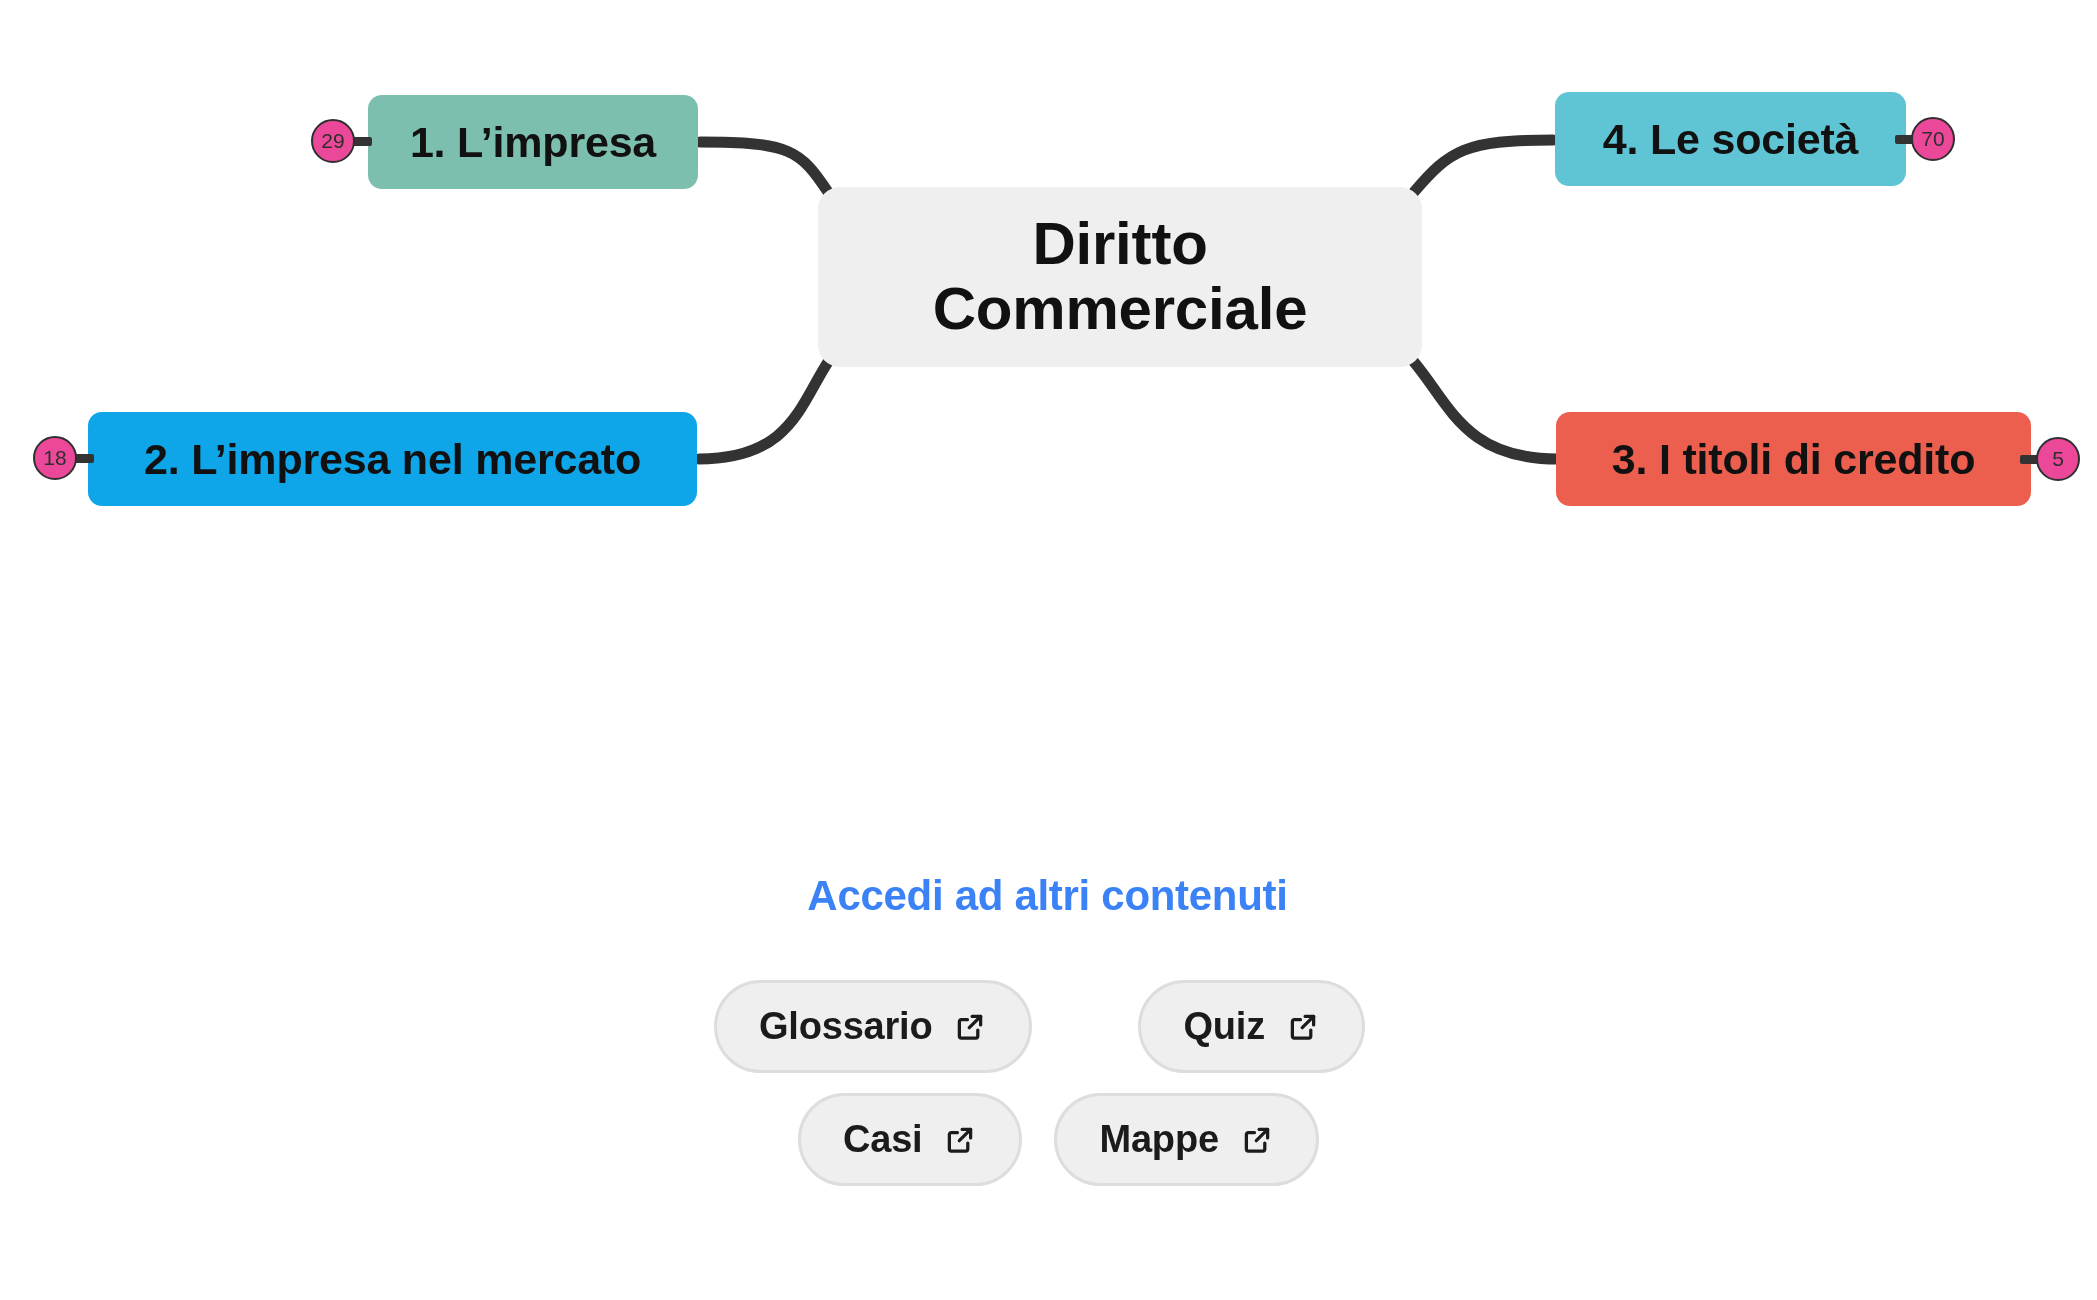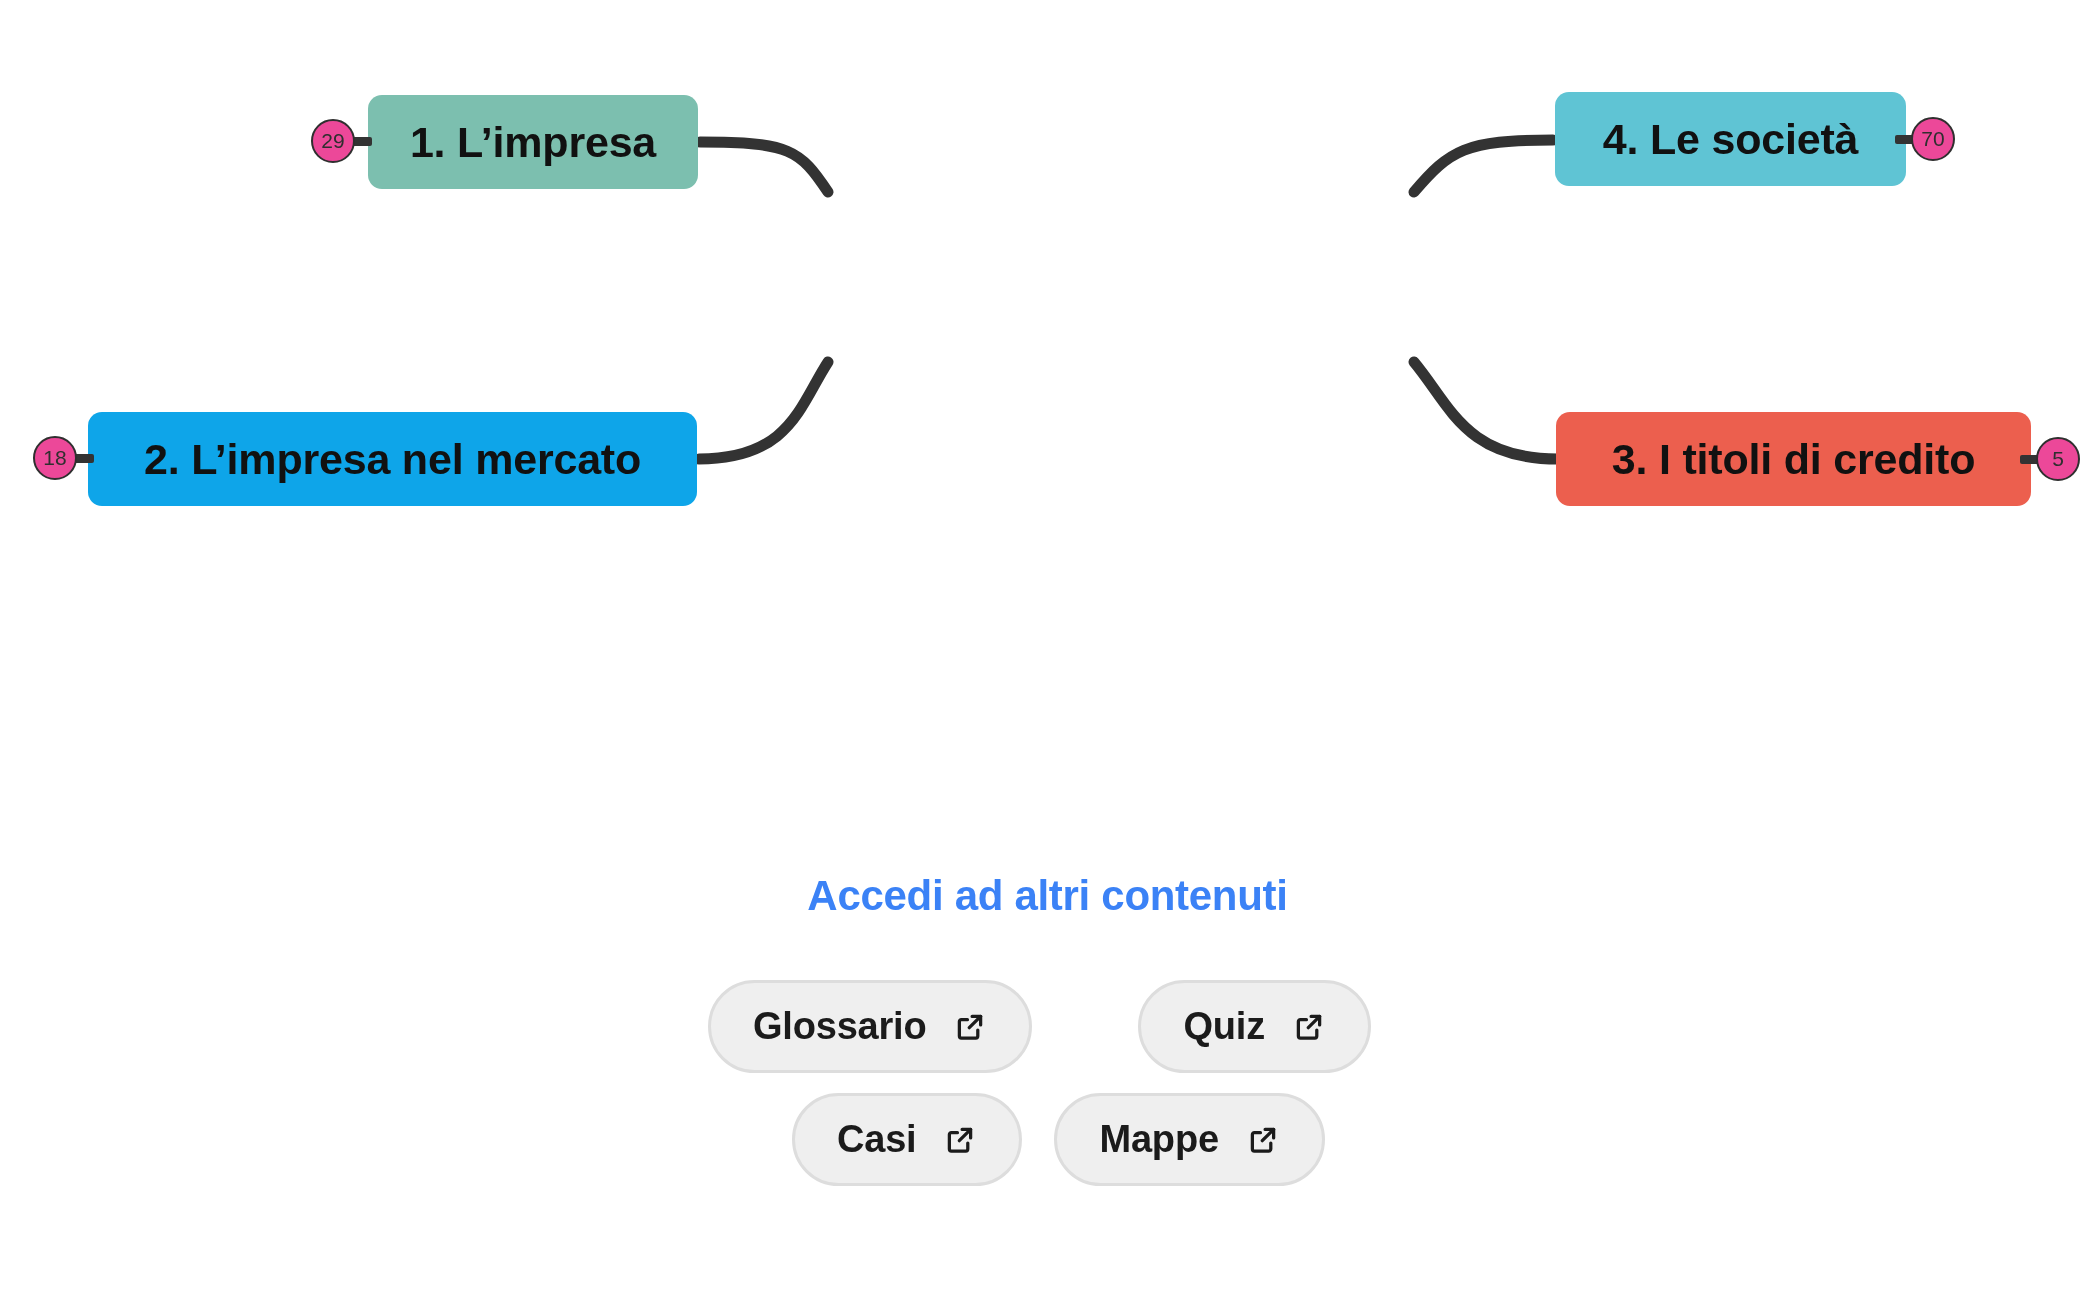--- a/index.html
+++ b/index.html
@@ -142,21 +142,21 @@
   }
   .extras-grid > .cell {
     display: flex;
   }
   .extras-grid > .cell.col2 {
     padding-left: 84px;
   }
   .pill {
     display: inline-flex;
     align-items: center;
-    gap: 27px;
+    gap: 21px;
     background: #efefef;
     border: 3px solid #dddddd;
     border-radius: 48px;
     padding: 22px 42px;
     font-size: 38px;
     font-weight: bold;
     color: #1b1b1b;
     letter-spacing: -0.2px;
     box-sizing: border-box;
     cursor: pointer;
@@ -175,20 +175,24 @@
 
 <div id="mindmap">
 
   <svg class="connectors" viewBox="0 0 2097 1300" width="2097" height="1300" xmlns="http://www.w3.org/2000/svg">
     <path d="M 700 142 C 790 142 800 150 828 192" fill="none" stroke="#333333" stroke-width="11" stroke-linecap="round"></path>
     <path d="M 1553 140 C 1465 140 1450 150 1414 192" fill="none" stroke="#333333" stroke-width="11" stroke-linecap="round"></path>
     <path d="M 699 459 C 790 459 800 405 828 362" fill="none" stroke="#333333" stroke-width="11" stroke-linecap="round"></path>
     <path d="M 1558 459 C 1465 459 1450 405 1414 362" fill="none" stroke="#333333" stroke-width="11" stroke-linecap="round"></path>
   </svg>
 
+  <div class="node node-center" style="background: rgb(239, 239, 239);">
+    <span class="line">Diritto</span>
+    <span class="line">Commerciale</span>
+  </div>
 
   <div class="node node-branch" id="node-1" style="background: rgb(124, 191, 175);">
     <span>1. L’impresa</span>
   </div>
   <div class="node node-branch" id="node-4" style="background: rgb(95, 196, 212);">
     <span>4. Le società</span>
   </div>
   <div class="node node-branch" id="node-2" style="background: #0ea5e9;">
     <span>2. L’impresa nel mercato</span>
   </div>

